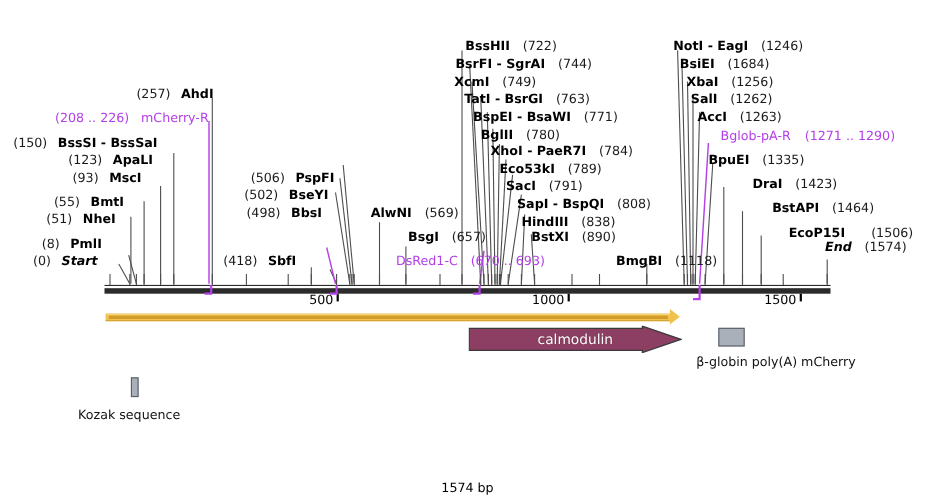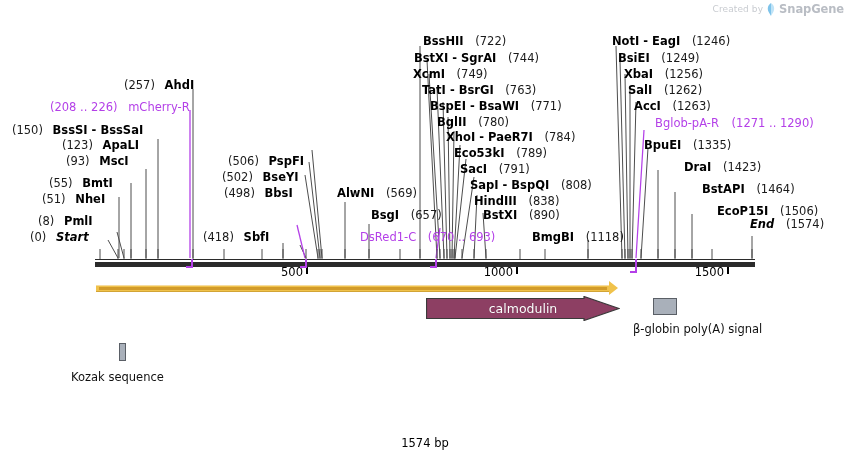--- a/index.html
+++ b/index.html
@@ -109,28 +109,20 @@
   .subtitle {
     position:absolute; width:100%; text-align:center;
     font-size: 11.5px; color:#000;
   }
 </style>
 </head>
 <body>
 
 <div id="stage">
 
-  <div class="credit">
-    <span>Created by</span>
-    <svg class="leaf" viewBox="0 0 8 13">
-      <path d="M4 0 C7.4 2.2 8 6.2 6.2 9.3 C5.4 10.7 4.5 11.8 4 13 L4 0 Z" fill="#bfe3f7"></path>
-      <path d="M4 0 C0.6 2.2 0 6.2 1.8 9.3 C2.6 10.7 3.5 11.8 4 13 L4 0 Z" fill="#7ec3ea"></path>
-    </svg>
-    <span class="brand">SnapGene</span>
-  </div>
 
   <svg class="leaders">
     <g stroke="#4d4d4d" stroke-width="1" fill="none">
 
       <path d="M108 240 L118 258"></path>
       <path d="M117 232 L124 258"></path>
       <path d="M119 197 L119 258"></path>
       <path d="M131 183 L131 258"></path>
       <path d="M146 169 L146 258"></path>
       <path d="M158 139 L158 258"></path>
@@ -252,21 +244,21 @@
   <div class="lbl primer" style="left:360px; top:231px;">
     <span class="nm">DsRed1-C</span>
     <span class="pos" style="margin-left:8px;">(670 .. 693)</span>
   </div>
 
   <div class="lbl" style="left:423px; top:35px;">
     <span class="nm">BssHII</span>
     <span class="pos" style="margin-left:8px;">(722)</span>
   </div>
   <div class="lbl" style="left:414px; top:52px;">
-    <span class="nm">BstXI - SgrAI</span>
+    <span class="nm">BsrFI - SgrAI</span>
     <span class="pos" style="margin-left:8px;">(744)</span>
   </div>
   <div class="lbl" style="left:413px; top:68px;">
     <span class="nm">XcmI</span>
     <span class="pos" style="margin-left:8px;">(749)</span>
   </div>
   <div class="lbl" style="left:422px; top:84px;">
     <span class="nm">TatI - BsrGI</span>
     <span class="pos" style="margin-left:8px;">(763)</span>
   </div>
@@ -295,32 +287,32 @@
     <span class="pos" style="margin-left:8px;">(808)</span>
   </div>
   <div class="lbl" style="left:474px; top:195px;">
     <span class="nm">HindIII</span>
     <span class="pos" style="margin-left:8px;">(838)</span>
   </div>
   <div class="lbl" style="left:483px; top:209px;">
     <span class="nm">BstXI</span>
     <span class="pos" style="margin-left:8px;">(890)</span>
   </div>
-  <div class="lbl" style="left:532px; top:231px;">
+  <div class="lbl" style="left:560px; top:231px;">
     <span class="nm">BmgBI</span>
     <span class="pos" style="margin-left:8px;">(1118)</span>
   </div>
 
   <div class="lbl" style="left:612px; top:35px;">
     <span class="nm">NotI - EagI</span>
     <span class="pos" style="margin-left:8px;">(1246)</span>
   </div>
   <div class="lbl" style="left:618px; top:52px;">
     <span class="nm">BsiEI</span>
-    <span class="pos" style="margin-left:8px;">(1249)</span>
+    <span class="pos" style="margin-left:8px;">(1684)</span>
   </div>
   <div class="lbl" style="left:624px; top:68px;">
     <span class="nm">XbaI</span>
     <span class="pos" style="margin-left:8px;">(1256)</span>
   </div>
   <div class="lbl" style="left:628px; top:84px;">
     <span class="nm">SalI</span>
     <span class="pos" style="margin-left:8px;">(1262)</span>
   </div>
   <div class="lbl" style="left:634px; top:100px;">
@@ -338,21 +330,21 @@
   <div class="lbl" style="left:684px; top:161px;">
     <span class="nm">DraI</span>
     <span class="pos" style="margin-left:8px;">(1423)</span>
   </div>
   <div class="lbl" style="left:702px; top:183px;">
     <span class="nm">BstAPI</span>
     <span class="pos" style="margin-left:8px;">(1464)</span>
   </div>
   <div class="lbl" style="left:717px; top:205px;">
     <span class="nm">EcoP15I</span>
-    <span class="pos" style="margin-left:8px;">(1506)</span>
+    <span class="pos" style="margin-left:20px;">(1506)</span>
   </div>
   <div class="lbl term" style="left:750px; top:218px;">
     <span class="nm">End</span>
     <span class="pos" style="margin-left:8px;">(1574)</span>
   </div>
 
   <svg class="leaders" style="z-index:2;">
     <g stroke="#4d4d4d" stroke-width="1">
       <line x1="100" y1="249" x2="100" y2="259"></line>
       <line x1="118" y1="249" x2="118" y2="259"></line>
@@ -425,20 +417,20 @@
 
 
   <div class="arrow" style="left:426px; width:194px;">
     <svg width="194" height="25" viewBox="0 0 194 25" preserveAspectRatio="none">
       <polygon points="0.5,2.5 158,2.5 158,0.5 193,12.5 158,24.5 158,22.5 0.5,22.5" fill="#8d3f63" stroke="#3a3a3a" stroke-width="1.2"></polygon>
     </svg>
     <span class="label">calmodulin</span>
   </div>
 
   <div class="box-feature" style="left:653px; top:298px; width:24px; height:17px;"></div>
-  <div class="feat-caption" style="left:633px; top:322px;">β-globin poly(A) signal</div>
+  <div class="feat-caption" style="left:633px; top:322px;">β-globin poly(A) mCherry</div>
 
   <div class="box-feature" style="left:119px; top:343px; width:7px; height:18px;"></div>
   <div class="feat-caption" style="left:71px; top:370px;">Kozak sequence</div>
 
   <div class="subtitle" style="top:436px;">1574 bp</div>
 
 </div>
 
 </body></html>

